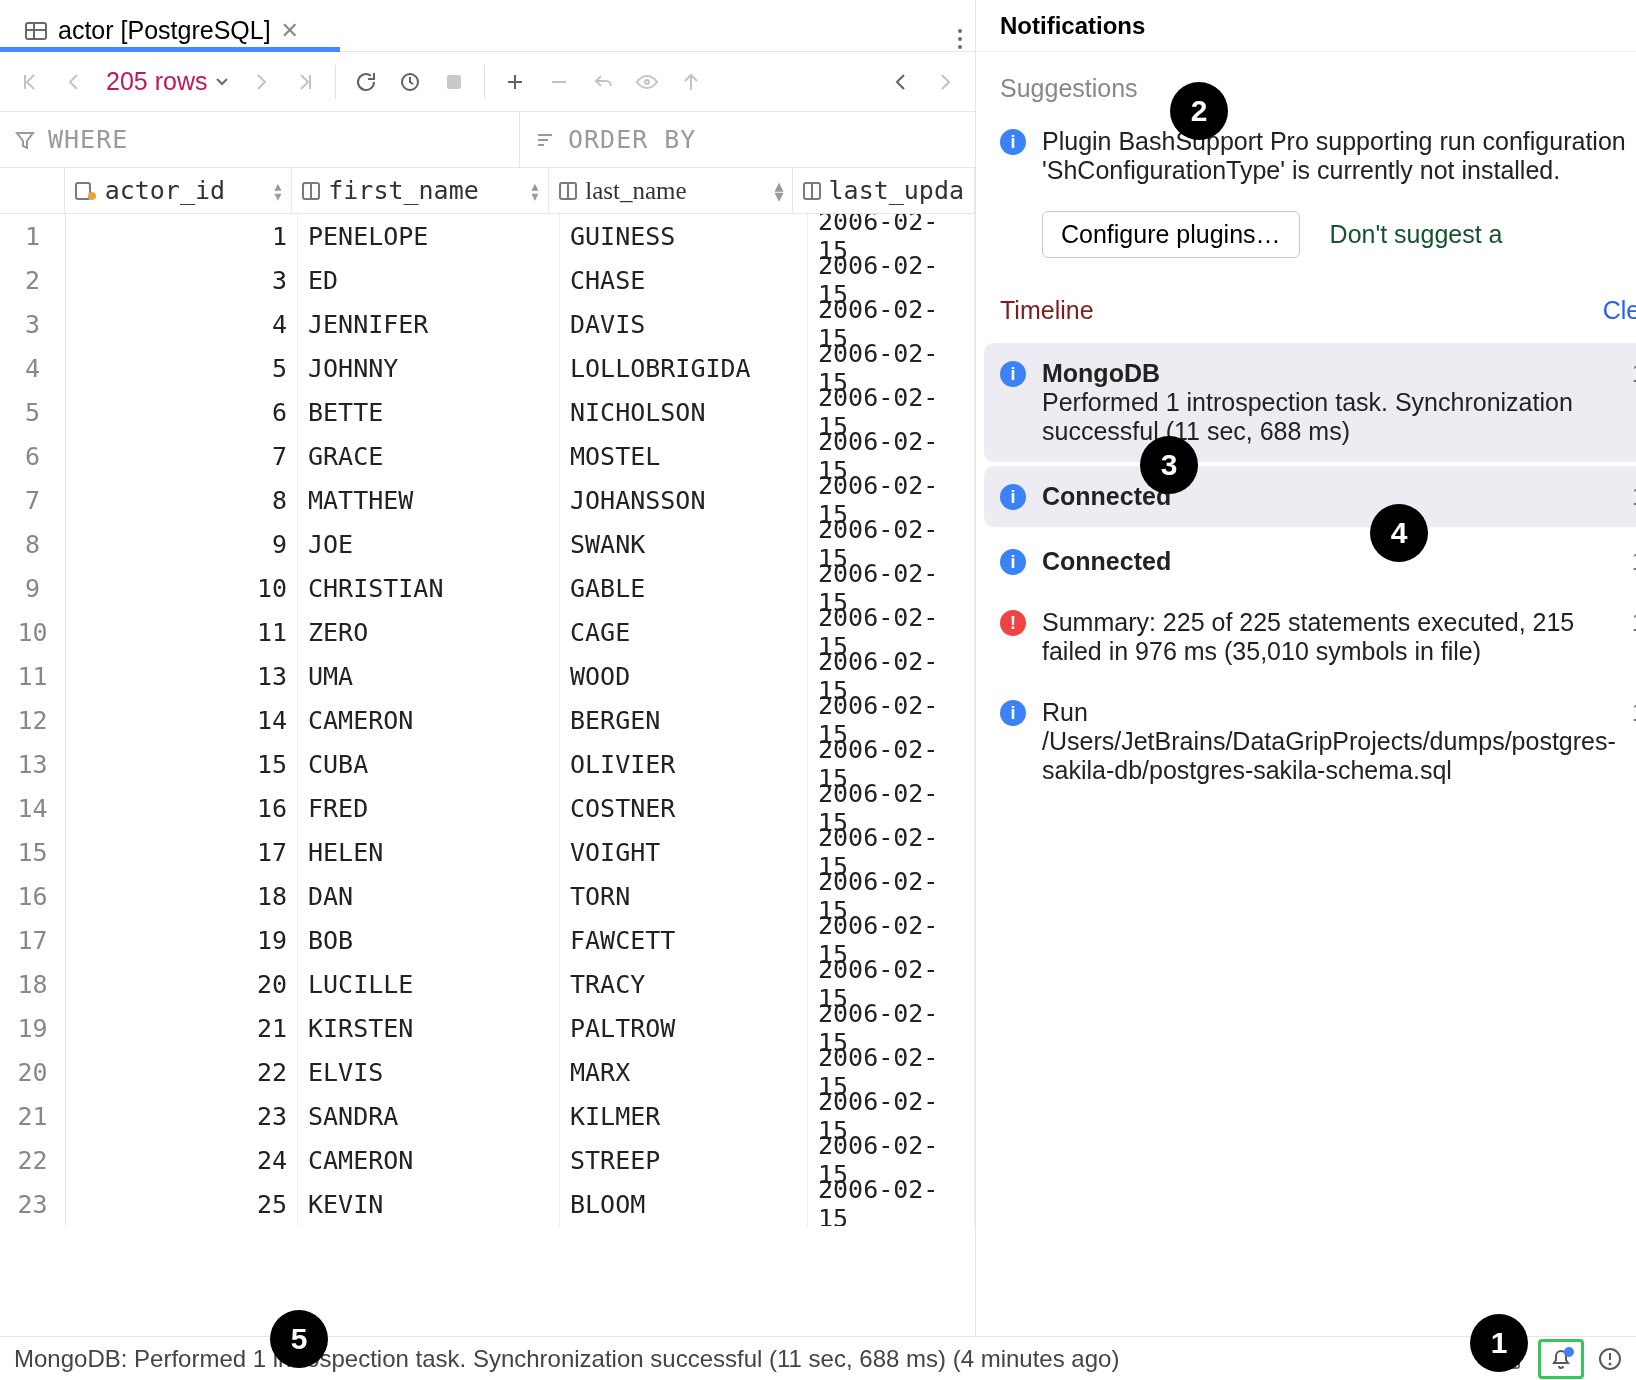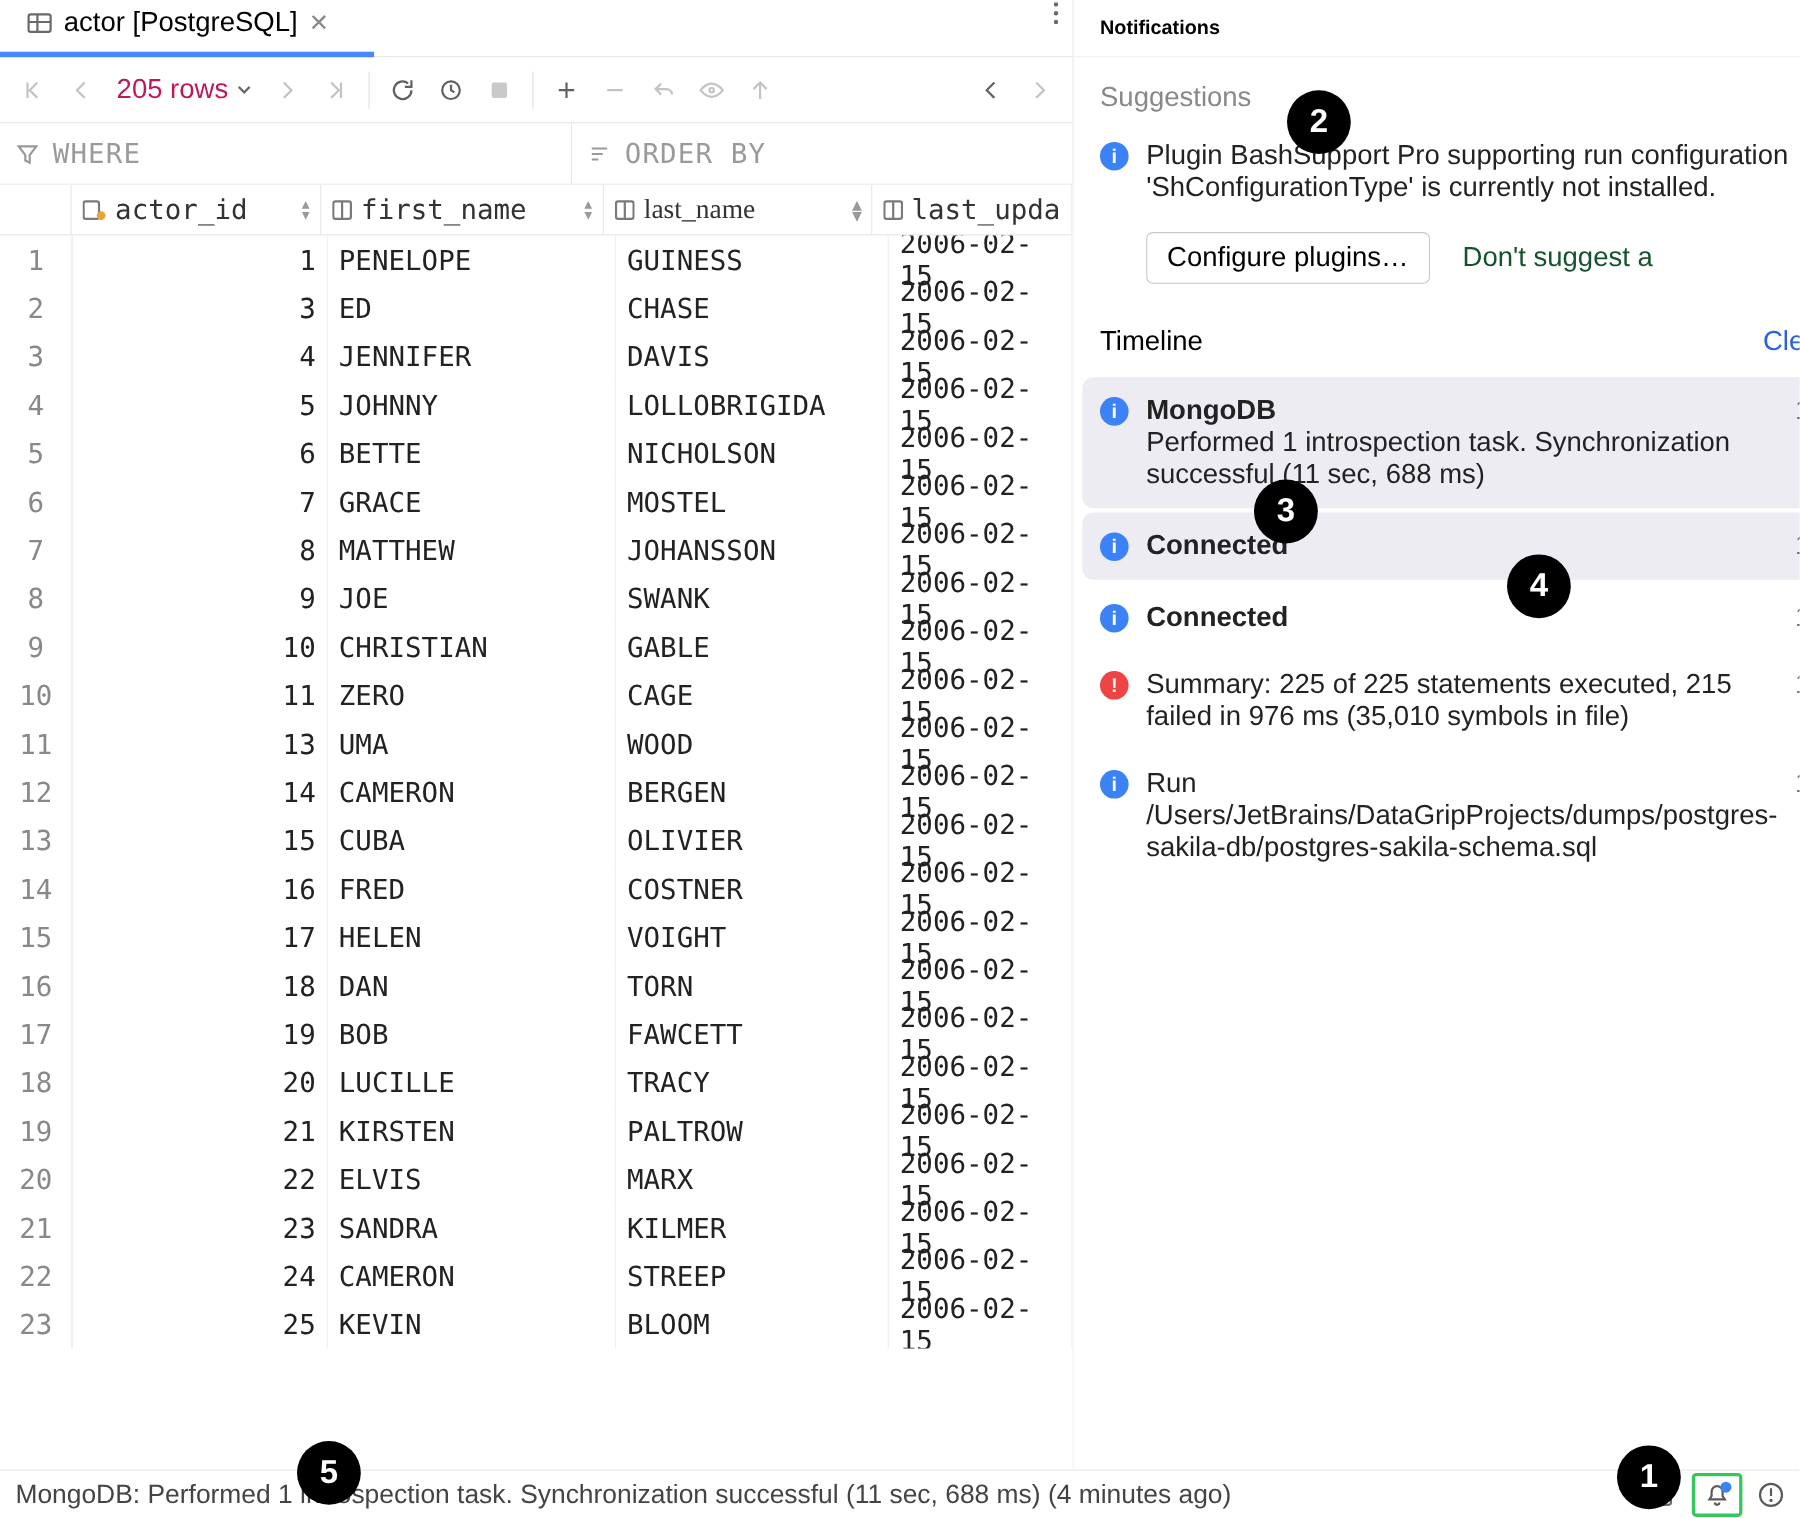--- a/index.html
+++ b/index.html
@@ -5,21 +5,21 @@
   * { box-sizing: border-box; margin: 0; padding: 0; }
   html, body { width: 1636px; height: 1380px; font-family: -apple-system, "Segoe UI", Arial, sans-serif; font-size: 25px; background:#fff; color:#000; overflow:hidden;}
 
   
   .app { display:flex; flex-direction:column; width:100%; height:100%; }
   .upper { display:flex; flex:1 1 auto; overflow:hidden;}
   .left  { width: 976px; display:flex; flex-direction:column; border-right:1px solid #e6e6e6;}
   .right { flex:1; display:flex; flex-direction:column; background:#fff;}
 
   
-  .tabbar { height:52px; display:flex; align-items:flex-start; border-bottom:1px solid #e6e6e6; padding:0 12px; position:relative;}
+  .tabbar { height:52px; display:flex; align-items:flex-end; border-bottom:1px solid #e6e6e6; padding:0 12px; position:relative;}
   .tab { display:flex; align-items:center; gap:10px; padding:6px 12px; }
   .tab-underline{ position:absolute; left:0; bottom:-1px; height:5px; width:340px; background:#4a86ff;}
   .tab .close{ color:#8a8a8a; font-size:22px;}
   .tab svg{flex:none;}
   .tabbar .menu{ margin-left:auto; color:#6a6a6a;}
 
   
   .toolbar{ height:60px; display:flex; align-items:center; gap:4px; padding:4px 10px; border-bottom:1px solid #e6e6e6;}
   .tbtn{ width:40px; height:40px; display:flex; align-items:center; justify-content:center; border-radius:4px; color:#5a5a5a;}
   .tbtn.dis{ color:#bfbfbf;}
@@ -44,35 +44,35 @@
   .row{ display:flex; height:44px; align-items:stretch;}
   .row .rn{ width:66px; border-right:1px solid #e6e6e6; color:#888; display:flex; align-items:center; justify-content:center; font-family:"SF Mono",Menlo,monospace;}
   .cell{ border-right:1px solid #efefef; display:flex; align-items:center; padding:0 10px; font-family:"SF Mono",Menlo,monospace; color:#222;}
   .cell.id{width:232px; justify-content:flex-end;}
   .cell.fn{width:262px;}
   .cell.ln{width:248px;}
   .cell.lu{flex:1;}
 
   
   .nhead{ height:52px; display:flex; align-items:center; padding:0 24px; border-bottom:1px solid #f0f0f0;}
-  .nhead .title{ font-weight:700; font-size:18px;}
+  .nhead .title{ font-weight:700; font-size:24px;}
   .nsection-label{ color:#888; font-size:25px; padding:22px 24px 8px;}
   .ncard, .nitem{ padding:16px 24px; display:flex; gap:16px; }
   .nicon{ width:26px; height:26px; border-radius:50%; display:flex; align-items:center; justify-content:center; color:#fff; font-weight:700; font-size:18px; flex:none; margin-top:2px;}
   .nicon.info{ background:#3b82f6;}
   .nicon.error{ background:#ef4444;}
   .ntxt{ flex:1; color:#222;}
   .ntxt .ntitle{font-weight:700;}
   .ntime{ color:#777; white-space:nowrap;}
   .nbuttons{ display:flex; gap:30px; padding:10px 24px 24px 66px; align-items:center;}
   .nbuttons .btn{ border:1px solid #c8c8c8; border-radius:6px; padding:8px 18px; background:#fff;}
   .nbuttons .link{ color:#14532d; white-space:nowrap; overflow:hidden;}
   .rightbody{ overflow:hidden; flex:1;}
   .timeline-head{ display:flex; align-items:center; padding:14px 24px;}
-  .timeline-head .lbl{color:#000000;}
+  .timeline-head .lbl{color:#7f1d1d;}
   .timeline-head .clr{ margin-left:auto; color:#2860e0;}
   .nitem.sel{ background:#ececf2; border-radius:10px; margin:4px 8px; padding:16px;}
 
   
   .status{ height:44px; border-top:1px solid #e6e6e6; display:flex; align-items:center; padding:0 14px; color:#444; font-size:24px;}
   .status .sicons{ margin-left:auto; display:flex; align-items:center; gap:14px;}
   .bellbox{ width:46px; height:40px; border:3px solid #34c759; border-radius:4px; display:flex; align-items:center; justify-content:center; position:relative;}
   .bellbox .dot{ position:absolute; top:5px; right:7px; width:10px;height:10px;border-radius:50%;background:#3b82f6;}
 
   

